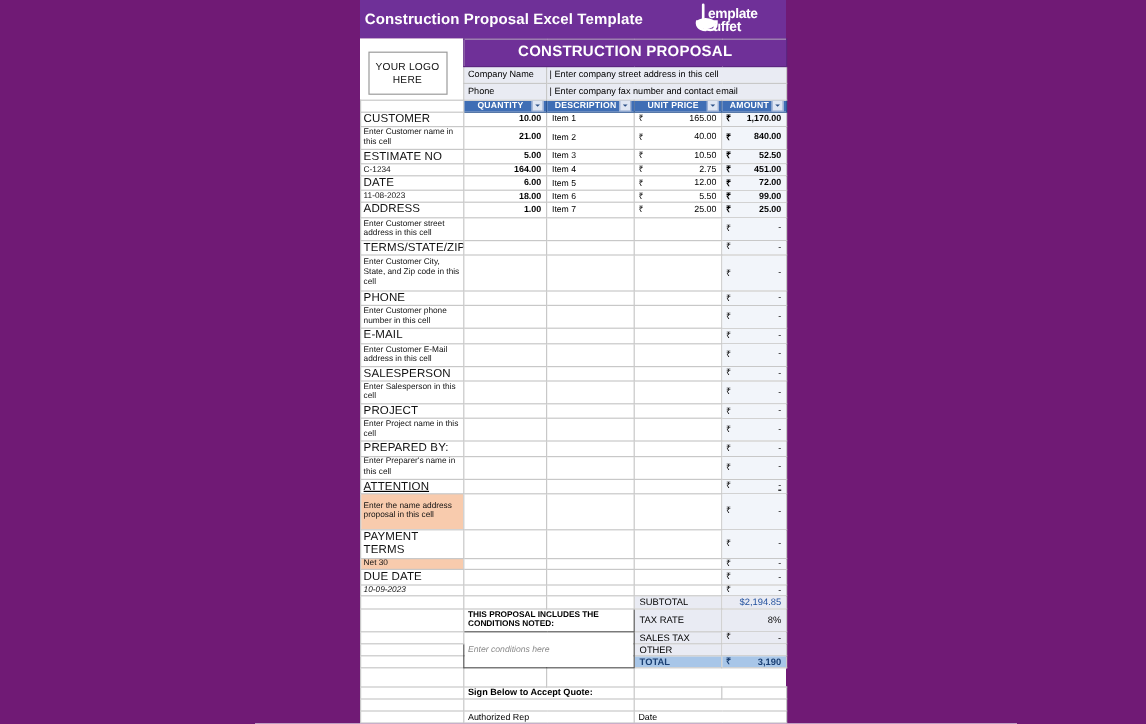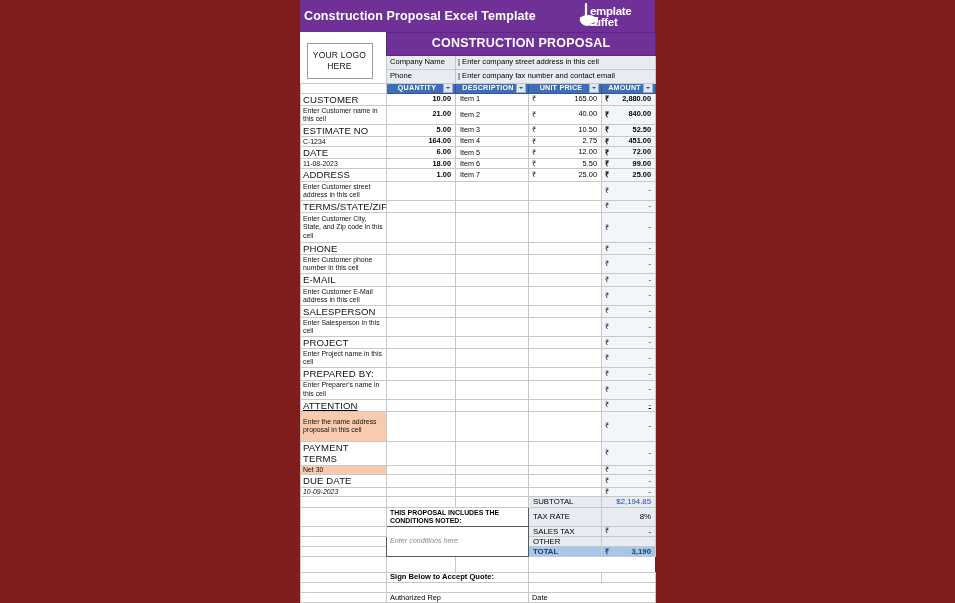--- a/index.html
+++ b/index.html
@@ -5,21 +5,21 @@
   html, body {
     margin: 0;
     padding: 0;
     background: #f7f7f7;
     font-family: "Liberation Sans", sans-serif;
   }
   #page {
     position: relative;
     width: 955px;
     height: 603px;
-    background: #7f1d1d;
+    background: #701a75;
     overflow: hidden;
   }
   
   #banner {
     position: absolute;
     left: 300px;
     top: 0px;
     width: 355px;
     height: 32px;
     background: #6f3098;
@@ -320,21 +320,21 @@
       <tr style="height:11px;">
         <td class="info-head">CUSTOMER</td>
         <td class="qty">10.00</td>
         <td class="desc">Item 1</td>
         <td class="money">
           <span class="cur">₹</span>
           <span>165.00</span>
         </td>
         <td class="money bold amt-cell">
           <span class="cur">₹</span>
-          <span>2,880.00</span>
+          <span>1,170.00</span>
         </td>
       </tr>
 
       <tr style="height:19px;">
         <td class="info-sub">Enter Customer name in this cell</td>
         <td class="qty">21.00</td>
         <td class="desc">Item 2</td>
         <td class="money">
           <span class="cur">₹</span>
           <span>40.00</span>

